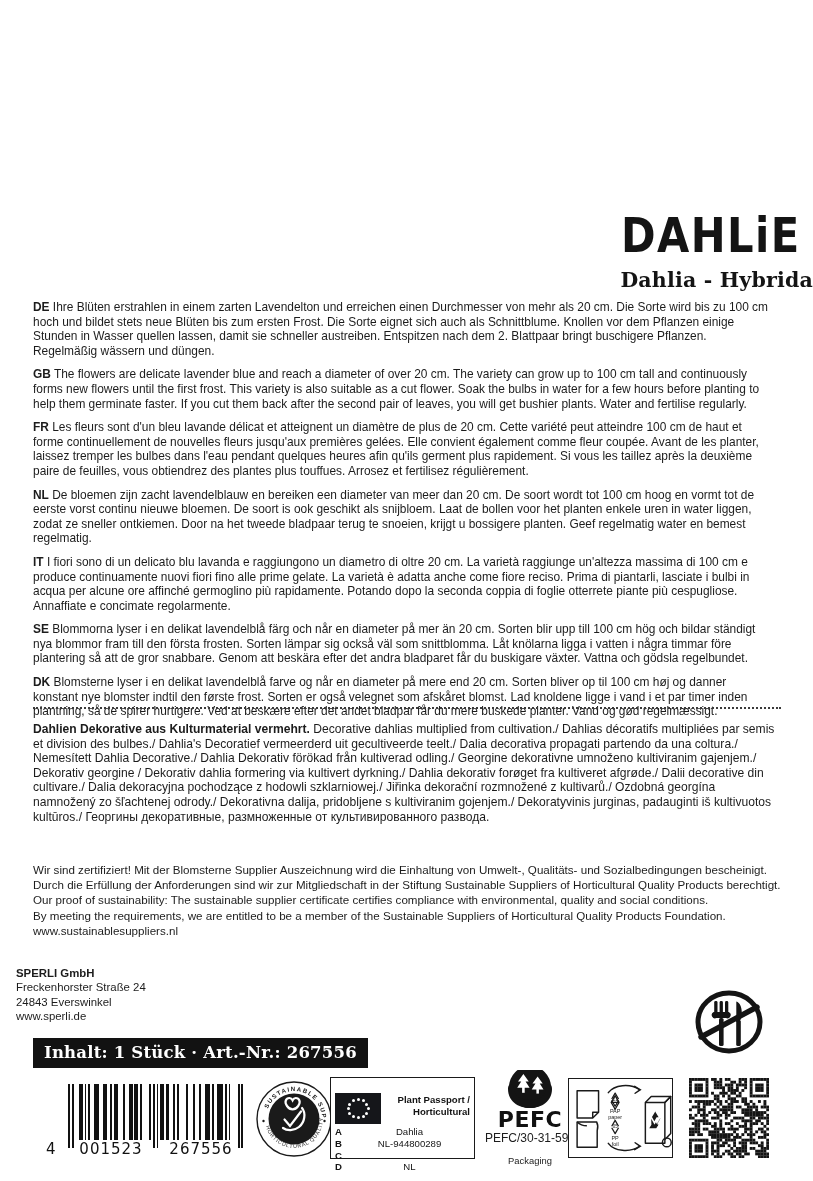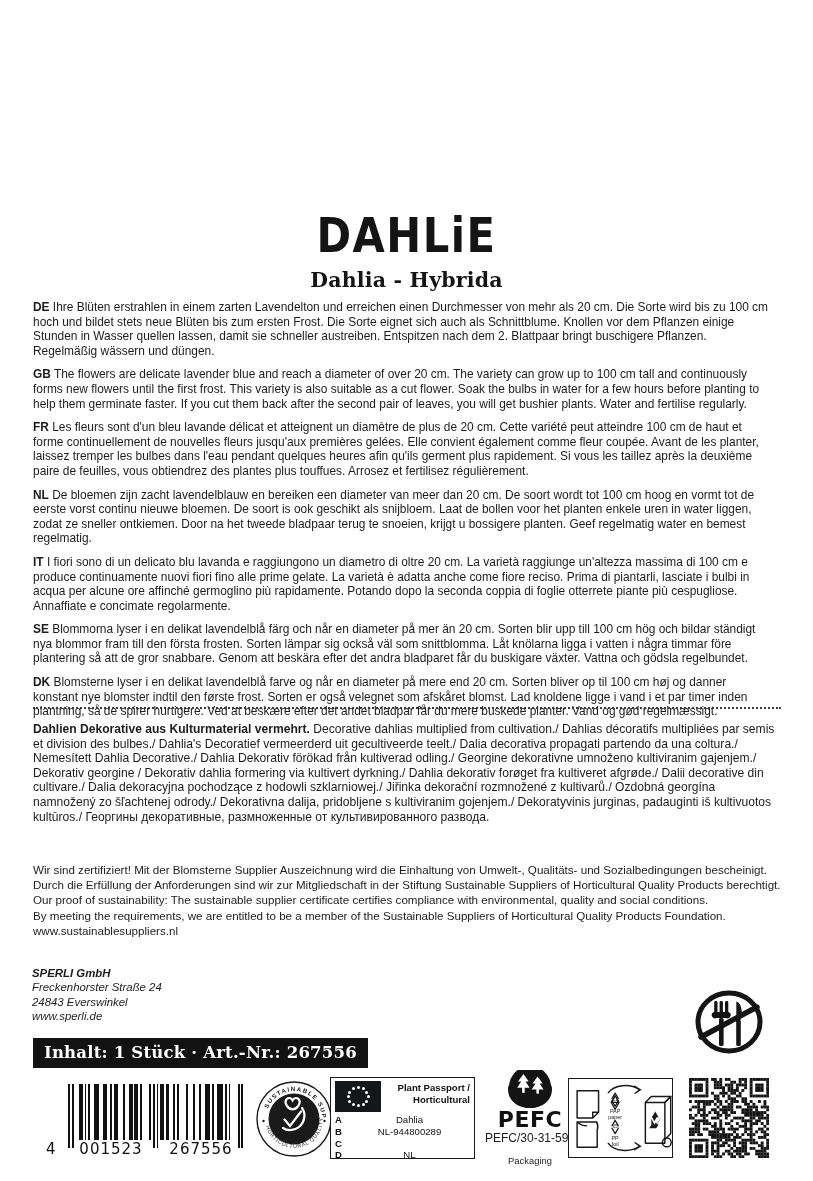--- a/index.html
+++ b/index.html
@@ -21,21 +21,21 @@
     width: 813px;
     height: 1181px;
   }
 
   
   .title-block {
     position: absolute;
     left: 0;
     top: 212px;
     width: 813px;
-    text-align: center;
+    text-align: right;
   }
   .main-title {
     font-family: "DejaVu Sans", sans-serif;
     font-size: 43px;
     font-weight: 700;
     letter-spacing: 1.5px;
     line-height: 1;
     color: #141414;
     transform: scaleY(1.12) scaleX(0.97);
     transform-origin: center top;
@@ -102,27 +102,26 @@
     top: 862px;
     width: 748px;
     font-size: 11.6px;
     line-height: 15.2px;
     color: #1c1c1c;
   }
 
   
   .address {
     position: absolute;
-    left: 32px;
+    left: 16px;
     top: 966px;
     width: 320px;
     font-size: 11.4px;
     line-height: 14.4px;
     color: #1c1c1c;
-    font-style: italic;
   }
   .address .company {
     font-weight: 700;
   }
 
   
   .content-bar {
     position: absolute;
     left: 33px;
     top: 1038px;
@@ -201,20 +200,21 @@
     width: 145px;
     height: 82px;
     border: 1.4px solid #1a1a1a;
     background: #fff;
     box-sizing: border-box;
   }
   .passport-head {
     display: flex;
     align-items: flex-start;
     padding: 3px 4px 1px 4px;
+    margin-top: 12px;
   }
   .eu-flag {
     width: 46px;
     height: 31px;
     background: #15161a;
     position: relative;
     flex: none;
   }
   .eu-star {
     position: absolute;

